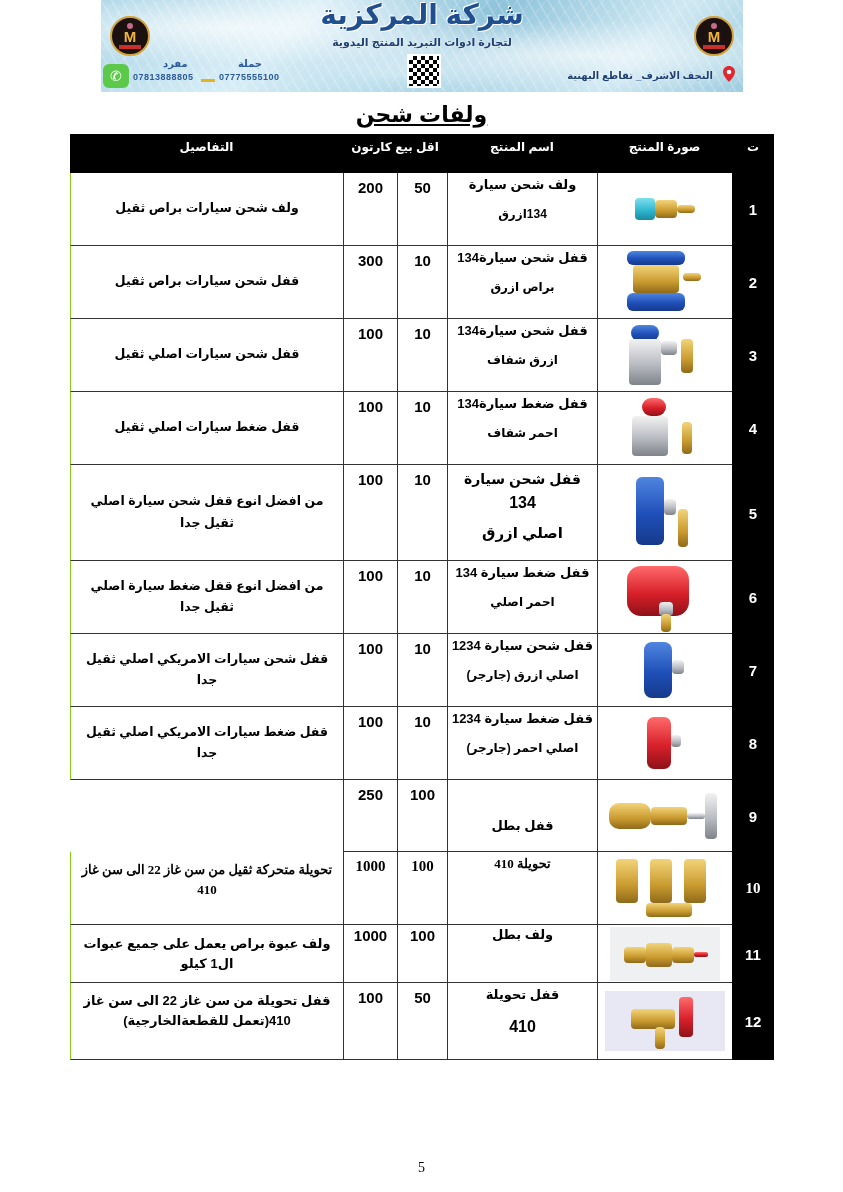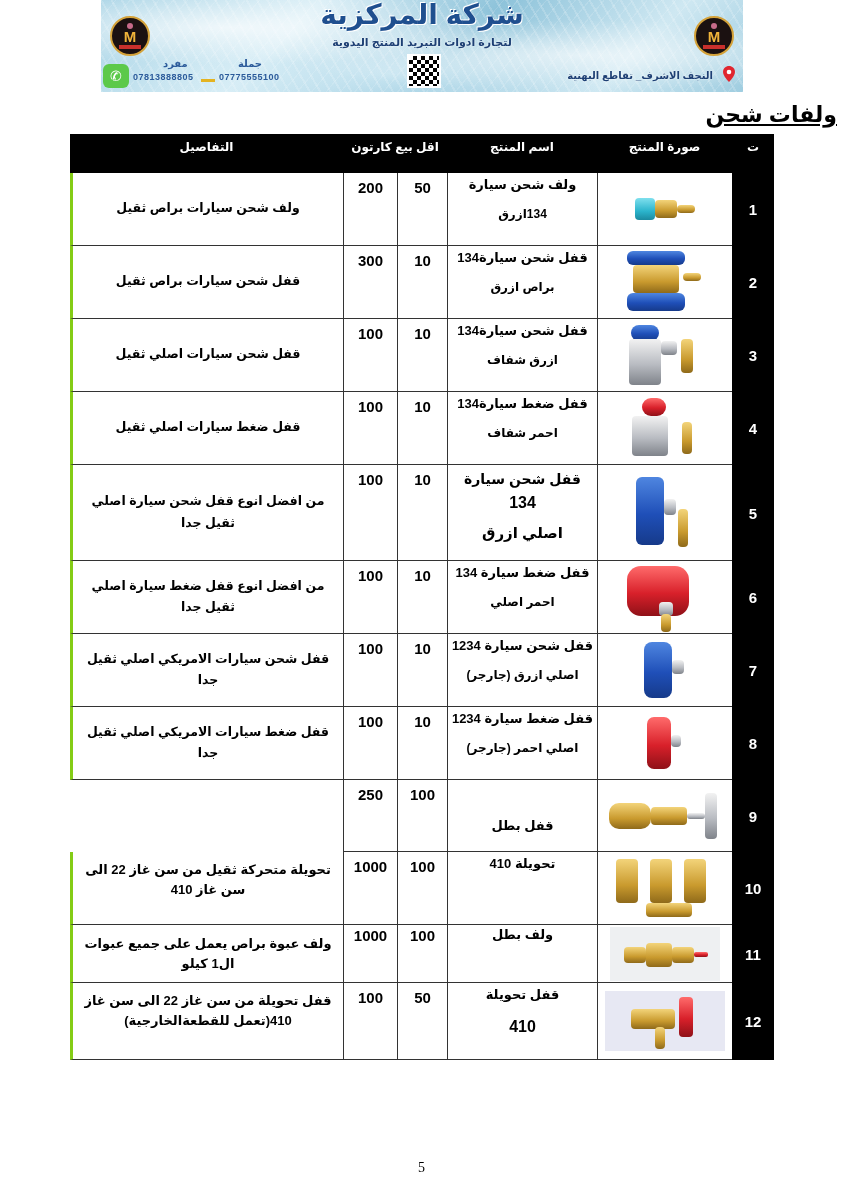--- a/index.html
+++ b/index.html
@@ -27,30 +27,30 @@
   .qr { position:absolute; left:306px; top:54px; width:34px; height:34px; background:
       conic-gradient(#000 25%, #fff 0 50%, #000 0 75%, #fff 0) 0 0/8px 8px; border:2px solid #fff; box-sizing:border-box; }
   .address { position:absolute; right:30px; top:70px; font-size:10px; font-weight:bold; color:#1d3f74; direction:rtl; text-shadow:0 0 2px #fff; }
   .pin { position:absolute; right:8px; top:66px; width:12px; height:16px; }
   .wa { position:absolute; left:2px; top:64px; width:26px; height:24px; background:#5cc94a; border-radius:6px; display:flex; align-items:center; justify-content:center; color:#fff; font-size:14px; }
   .phone-label { position:absolute; top:58px; font-size:10px; font-weight:bold; color:#2b5a9a; direction:rtl; }
   .phone-num { position:absolute; top:72px; font-size:9px; font-weight:bold; color:#2b5a9a; letter-spacing:0.5px; }
   .sep { position:absolute; left:100px; top:79px; width:14px; height:3px; background:#e4b321; }
 
   
-  .page-title { position:absolute; left:0; right:6px; top:102px; text-align:right; font-size:22px; font-weight:bold; text-decoration:underline; direction:rtl; }
+  .page-title { position:absolute; left:0; right:0; top:102px; text-align:center; font-size:22px; font-weight:bold; text-decoration:underline; direction:rtl; }
 
   
   .table { position:absolute; left:70px; top:134px; width:704px; }
   .thead { position:relative; height:39px; background:#000; color:#fff; direction:rtl; }
   .th { position:absolute; top:6px; font-size:12px; font-weight:bold; text-align:center; }
   .rows { position:relative; }
   .row { position:absolute; left:0; width:704px; }
   .cell { position:absolute; top:0; bottom:0; box-sizing:border-box; border-left:1px solid #333; border-bottom:1px solid #333; direction:rtl; font-weight:bold; }
-  .c-details { left:0; width:273px; border-left:3px solid #84cc16; display:flex; align-items:center; justify-content:center; text-align:center; font-size:12.5px; padding:0 4px; line-height:1.7; }
+  .c-details { left:0; width:273px; border-left:1px solid #84cc16; display:flex; align-items:center; justify-content:center; text-align:center; font-size:12.5px; padding:0 4px; line-height:1.7; }
   .c-carton { left:273px; width:54px; font-size:15px; text-align:center; padding-top:6px; direction:ltr; }
   .c-min { left:327px; width:50px; font-size:15px; text-align:center; padding-top:6px; direction:ltr; }
   .c-name { left:377px; width:150px; font-size:13px; text-align:center; padding-top:4px; line-height:1.25; }
   .c-name .l2 { display:block; margin-top:14px; font-size:12px; }
   .c-img { left:527px; width:135px; display:flex; align-items:center; justify-content:center; }
   .c-idx { left:662px; width:42px; background:#000; color:#fff; border:none; font-size:15px; display:flex; align-items:center; justify-content:center; direction:ltr; }
 
   
   .prod { position:relative; }
   .p-body { position:absolute; border-radius:4px; }
@@ -234,21 +234,21 @@
         <div class="prod" style="width:120px;height:50px;">
           <div class="p-body brass" style="left:4px;top:12px;width:42px;height:26px;border-radius:10px;"></div>
           <div class="p-body brass" style="left:46px;top:16px;width:36px;height:18px;"></div>
           <div class="p-body silver" style="left:82px;top:22px;width:18px;height:6px;"></div>
           <div class="p-body silver" style="left:100px;top:2px;width:12px;height:46px;"></div>
         </div>
       </div>
       <div class="cell c-idx">9</div>
     </div>
 
-    <div class="row" style="top:679px;height:73px;">
+    <div class="row" style="top:679px;height:73px;font-family:Liberation Serif, serif;">
       <div class="cell c-details" style="font-size:13px;line-height:1.5;align-items:flex-start;padding-top:8px;">تحويلة متحركة ثقيل من سن غاز 22 الى سن غاز 410</div>
       <div class="cell c-carton">1000</div>
       <div class="cell c-min">100</div>
       <div class="cell c-name"><span>تحويلة 410</span></div>
       <div class="cell c-img">
         <div class="prod" style="width:110px;height:66px;">
           <div class="p-body brass" style="left:6px;top:4px;width:22px;height:44px;"></div>
           <div class="p-body brass" style="left:40px;top:4px;width:22px;height:44px;"></div>
           <div class="p-body brass" style="left:74px;top:4px;width:22px;height:44px;"></div>
           <div class="p-body brass" style="left:36px;top:48px;width:46px;height:14px;"></div>

